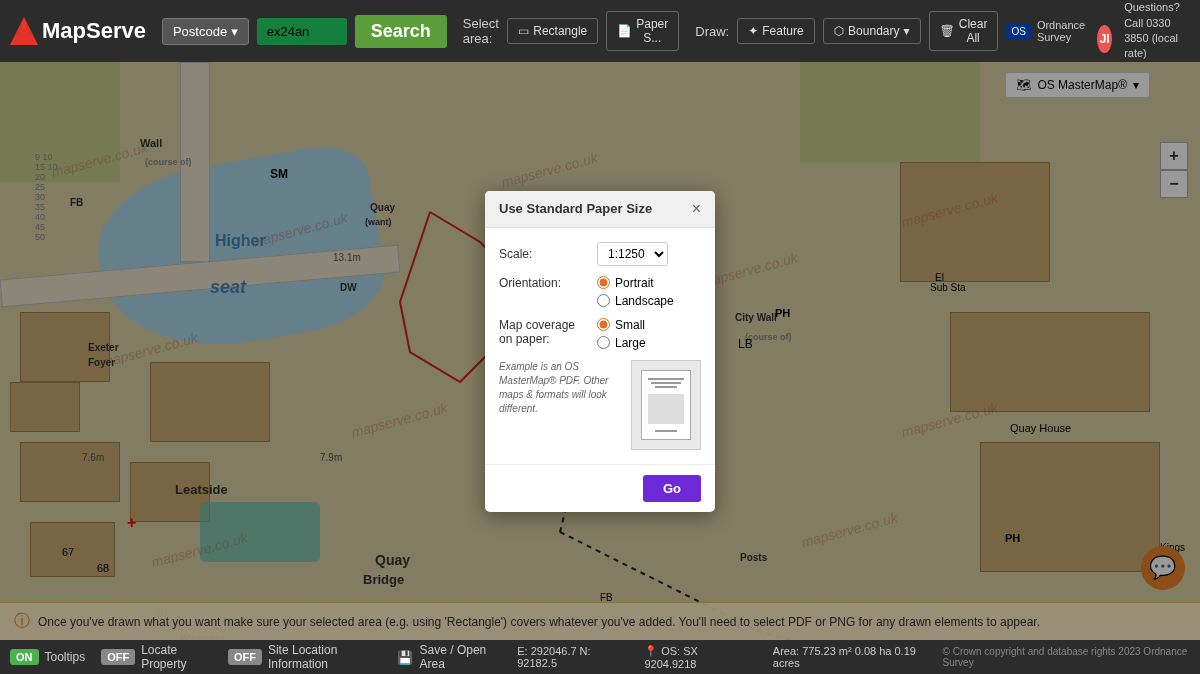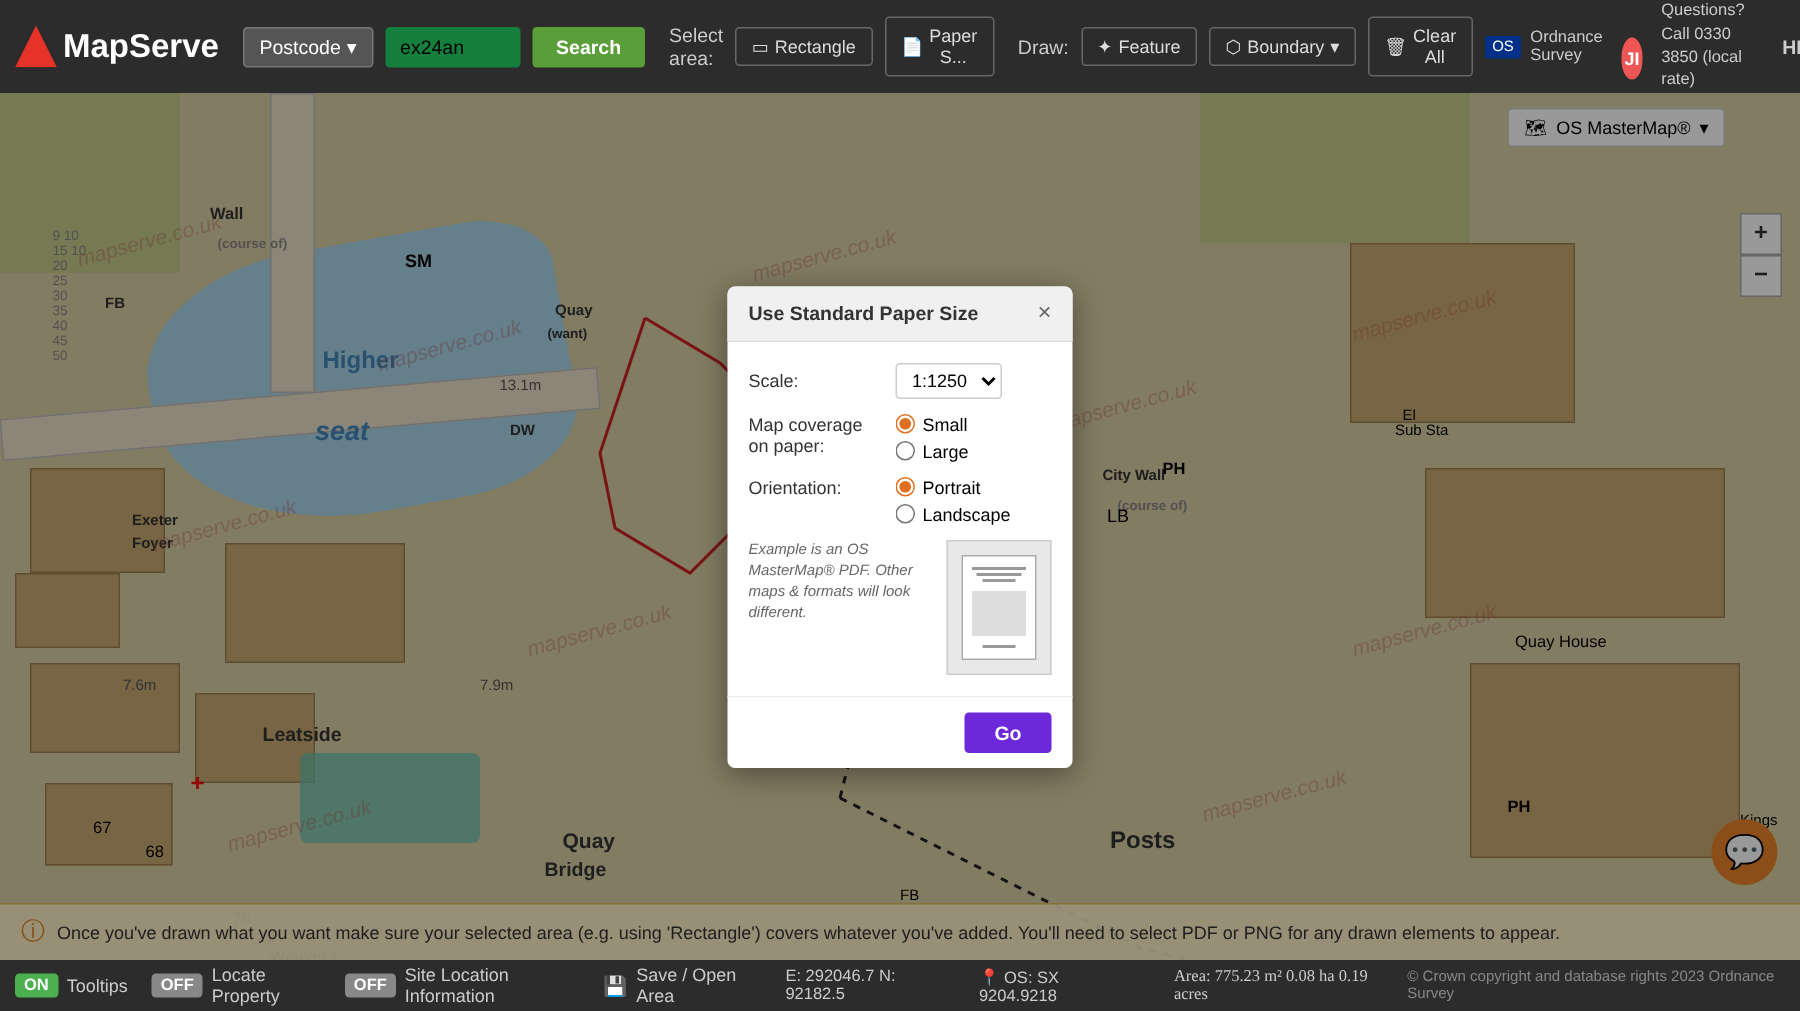--- a/index.html
+++ b/index.html
@@ -52,21 +52,21 @@
       border-radius: 3px;
       font-size: 13px;
       width: 90px;
     }
     .search-btn {
       background: #5a9e3a;
       color: white;
       border: none;
       padding: 6px 16px;
       border-radius: 3px;
-      font-size: 13px;
+      font-size: 18px;
       cursor: pointer;
       font-weight: bold;
     }
     .select-area-label {
       color: #ccc;
       font-size: 13px;
       margin-left: 8px;
     }
     .toolbar-btn {
       background: transparent;
@@ -550,21 +550,21 @@
   <div class="map-label" style="top:95px;left:145px;font-size:9px;color:#888;">(course of)</div>
   <div class="map-label" style="top:140px;left:370px;font-size:10px;">Quay</div>
   <div class="map-label" style="top:155px;left:365px;font-size:9px;">(want)</div>
   <div class="map-label" style="top:220px;left:340px;font-size:10px;">DW</div>
   <div class="map-label" style="top:135px;left:70px;font-size:10px;">FB</div>
   <div class="map-label" style="top:280px;left:88px;font-size:10px;">Exeter</div>
   <div class="map-label" style="top:295px;left:88px;font-size:10px;">Foyer</div>
   <div class="map-label" style="top:420px;left:175px;font-size:13px;font-weight:bold;">Leatside</div>
   <div class="map-label" style="top:490px;left:375px;font-size:14px;font-weight:bold;">Quay</div>
   <div class="map-label" style="top:510px;left:363px;font-size:13px;font-weight:bold;">Bridge</div>
-  <div class="map-label" style="top:490px;left:740px;font-size:16px;text-align:center;">Posts</div>
+  <div class="map-label" style="top:490px;left:740px;font-size:10px;text-align:center;">Posts</div>
   <div class="map-label" style="top:570px;left:180px;font-size:11px;">Weavers</div>
 
   <div class="map-label" style="top:250px;left:735px;font-size:10px;">City Wall</div>
   <div class="map-label" style="top:270px;left:745px;font-size:9px;color:#888;">(course of)</div>
 
   <div class="map-measurement" style="top:190px;left:333px;">13.1m</div>
   <div class="map-measurement" style="top:390px;left:82px;">7.6m</div>
   <div class="map-measurement" style="top:390px;left:320px;">7.9m</div>
   <div class="map-measurement" style="top:560px;left:870px;">7.6m</div>
 
@@ -637,43 +637,43 @@
         <div class="form-row">
           <span class="form-label">Scale:</span>
           <select class="form-select">
             <option>1:1250</option>
             <option>1:2500</option>
             <option>1:5000</option>
           </select>
         </div>
 
         <div class="form-row" style="align-items:flex-start;">
+          <span class="form-label">Orientation:</span>
+          <div class="radio-group">
+            <label class="radio-option">
+              <input type="radio" name="orientation" checked="" style="">
+              <span>Portrait</span>
+            </label>
+            <label class="radio-option">
+              <input type="radio" name="orientation" style="">
+              <span>Landscape</span>
+            </label>
+          </div>
+        </div>
+
+        <div class="form-row" style="align-items:flex-start;">
           <span class="form-label">Map coverage on paper:</span>
           <div class="radio-group">
             <label class="radio-option">
               <input type="radio" name="coverage" checked="" style="">
               <span>Small</span>
             </label>
             <label class="radio-option">
               <input type="radio" name="coverage" style="">
               <span>Large</span>
-            </label>
-          </div>
-        </div>
-
-        <div class="form-row" style="align-items:flex-start;">
-          <span class="form-label">Orientation:</span>
-          <div class="radio-group">
-            <label class="radio-option">
-              <input type="radio" name="orientation" checked="" style="">
-              <span>Portrait</span>
-            </label>
-            <label class="radio-option">
-              <input type="radio" name="orientation" style="">
-              <span>Landscape</span>
             </label>
           </div>
         </div>
 
         <div class="example-area">
           <span class="example-text">Example is an OS MasterMap® PDF. Other maps &amp; formats will look different.</span>
           <div class="example-img">
             <div class="example-img-inner">
               <div class="example-img-line"></div>
               <div class="example-img-line medium"></div>
@@ -706,15 +706,15 @@
   </div>
   <div class="toggle-group">
     <span>💾</span>
     <span class="toggle-label">Save / Open Area</span>
   </div>
   <span class="status-coords">E: 292046.7  N: 92182.5</span>
   <span style="color:#ccc;font-size:11px;margin-left:8px;">
     <span>📍</span>
     <span>OS: SX 9204.9218</span>
   </span>
-  <span class="status-area" style="margin-left:16px;font-family:Liberation Serif, serif;">Area: 775.23 m²  0.08 ha  0.19 acres</span>
+  <span class="status-area" style="margin-left:16px;">Area: 775.23 m²  0.08 ha  0.19 acres</span>
   <span class="copyright" style="margin-left:auto;">© Crown copyright and database rights 2023 Ordnance Survey</span>
 </div>
 
 </body></html>

